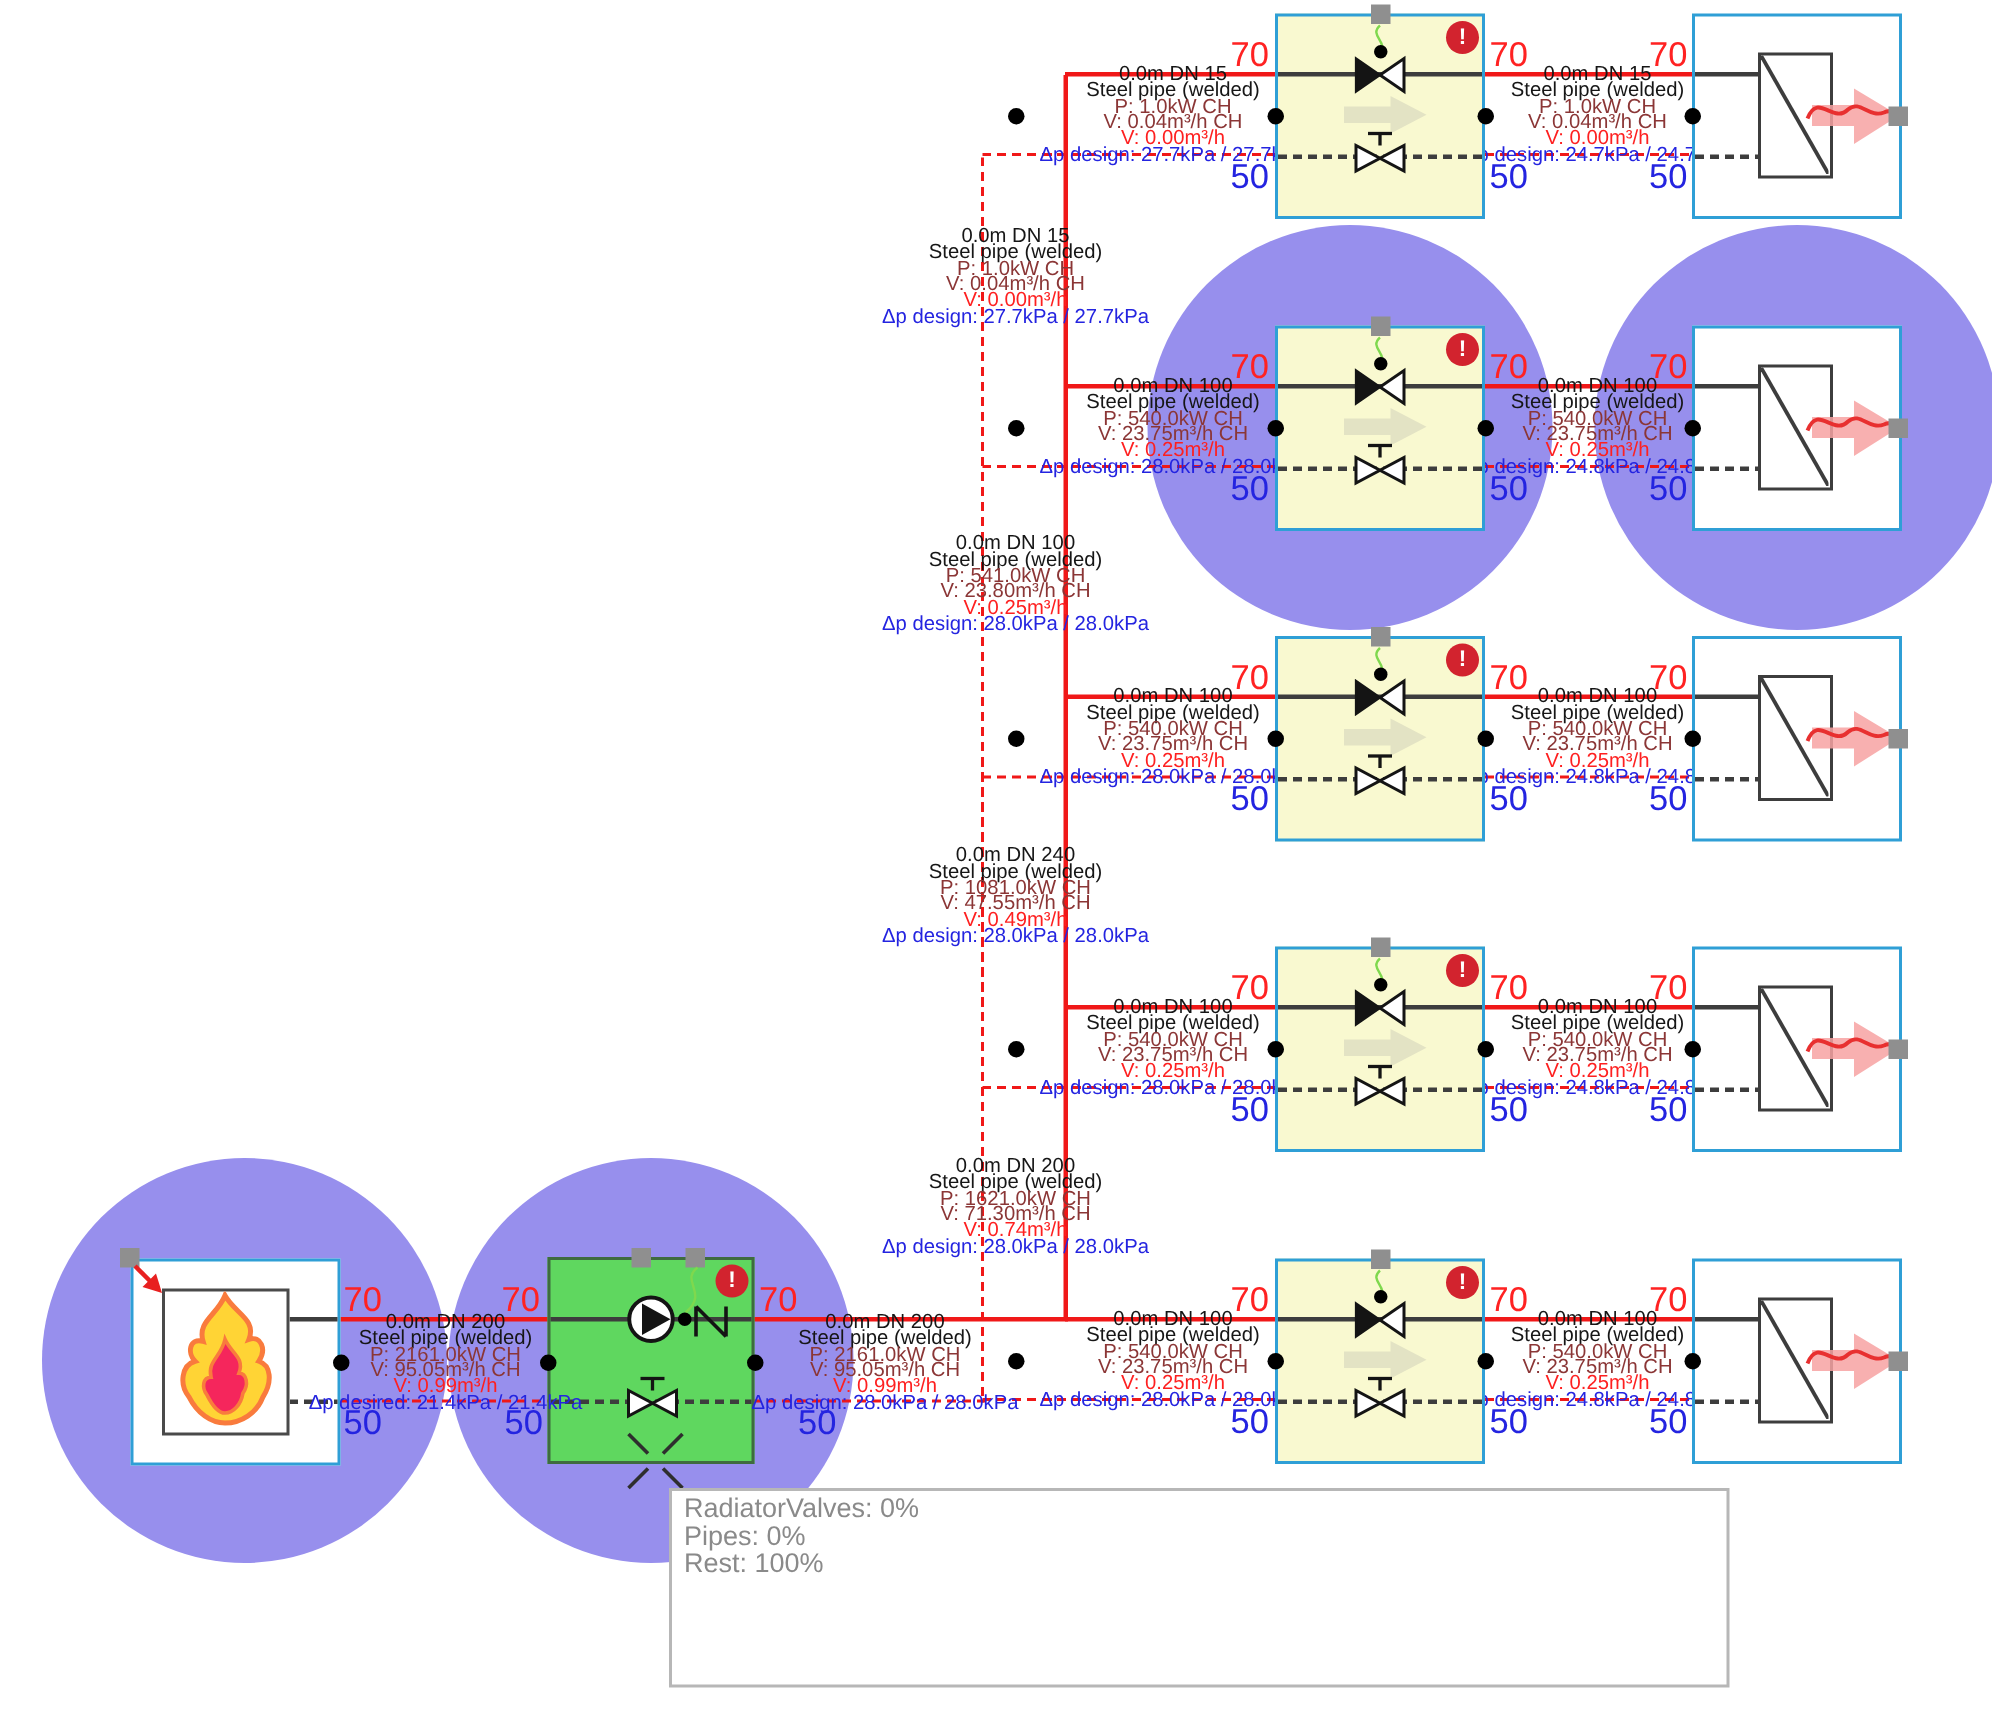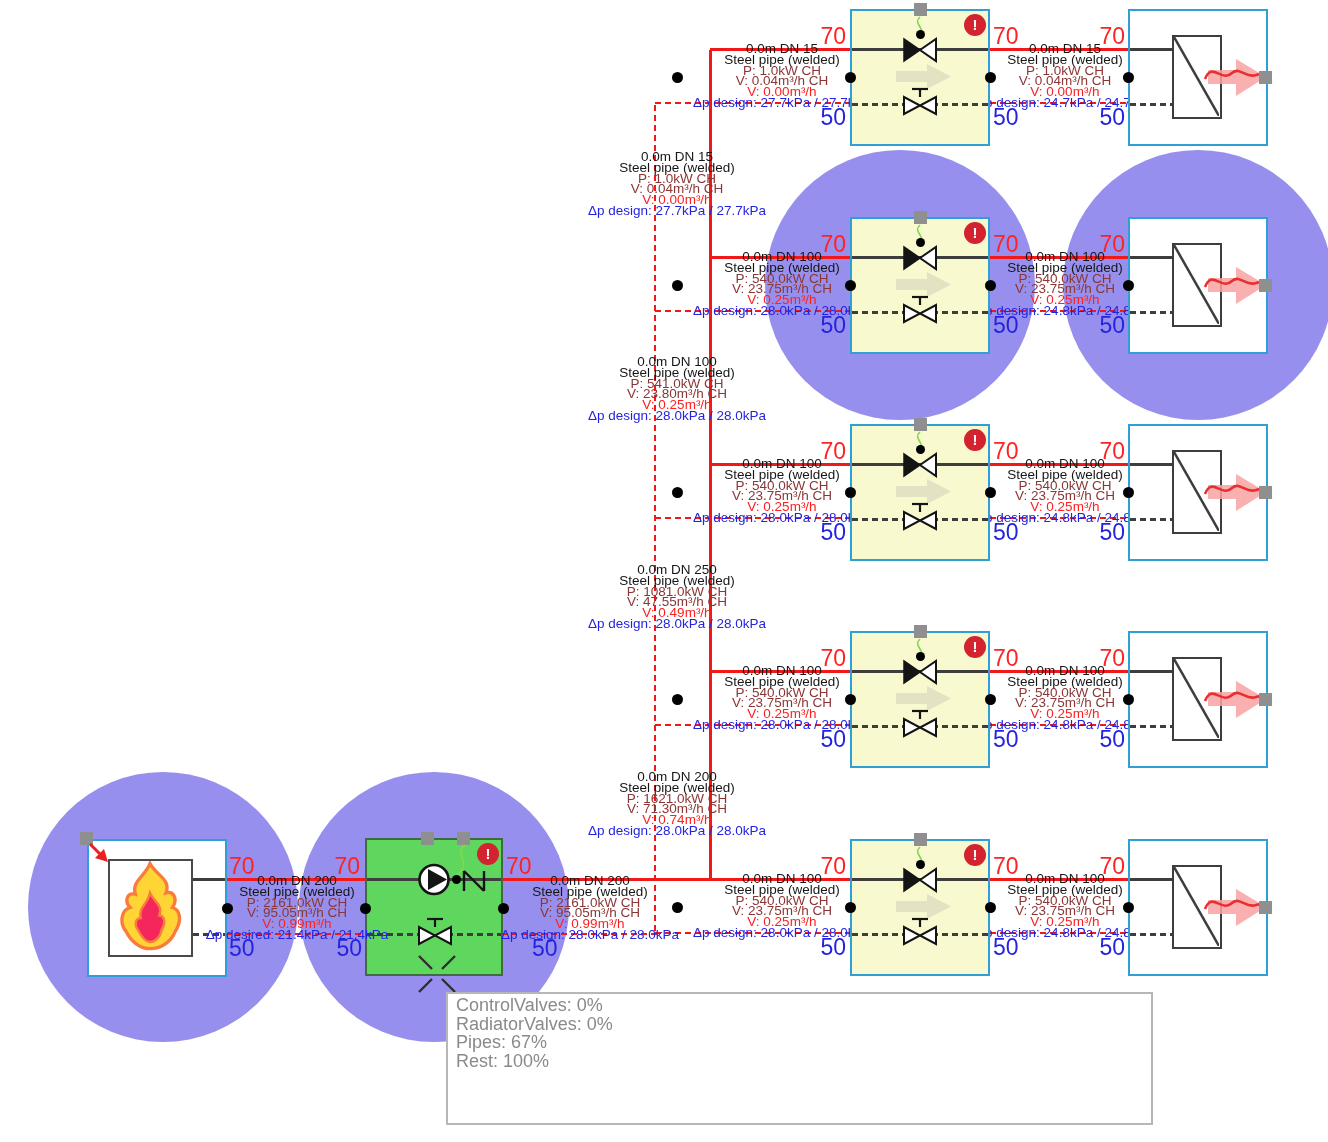--- a/index.html
+++ b/index.html
@@ -70,21 +70,21 @@
   </div>
   <div class="pipelabel" style="left:677px;top:357px">
     <span class="ln1">0.0m DN 100</span>
     <span class="ln2">Steel pipe (welded)</span>
     <span class="ln3">P: 541.0kW CH</span>
     <span class="ln4">V: 23.80m³/h CH</span>
     <span class="ln5">V: 0.25m³/h</span>
     <span class="ln6">Δp design: 28.0kPa / 28.0kPa</span>
   </div>
   <div class="pipelabel" style="left:677px;top:565px">
-    <span class="ln1">0.0m DN 250</span>
+    <span class="ln1">0.0m DN 240</span>
     <span class="ln2">Steel pipe (welded)</span>
     <span class="ln3">P: 1081.0kW CH</span>
     <span class="ln4">V: 47.55m³/h CH</span>
     <span class="ln5">V: 0.49m³/h</span>
     <span class="ln6">Δp design: 28.0kPa / 28.0kPa</span>
   </div>
   <div class="pipelabel" style="left:677px;top:772px">
     <span class="ln1">0.0m DN 200</span>
     <span class="ln2">Steel pipe (welded)</span>
     <span class="ln3">P: 1621.0kW CH</span>
@@ -553,19 +553,18 @@
   </div>
 
   <span class="temp t70 la" style="left:229px;top:855px">70</span>
   <span class="temp t50 la" style="left:229px;top:937px">50</span>
   <span class="temp t70 ra" style="left:316px;top:855px">70</span>
   <span class="temp t50 ra" style="left:318px;top:937px">50</span>
   <span class="temp t70 la" style="left:506px;top:855px">70</span>
   <span class="temp t50 la" style="left:532px;top:937px">50</span>
 
   <div class="tooltip">
-    <div class="tt-info">ControlValves: 0%</div>
     <div class="tt-info">RadiatorValves: 0%</div>
-    <div class="tt-info">Pipes: 67%</div>
+    <div class="tt-info">Pipes: 0%</div>
     <div class="tt-info">Rest: 100%</div>
   </div>
 
 </div>
 
 </body></html>

